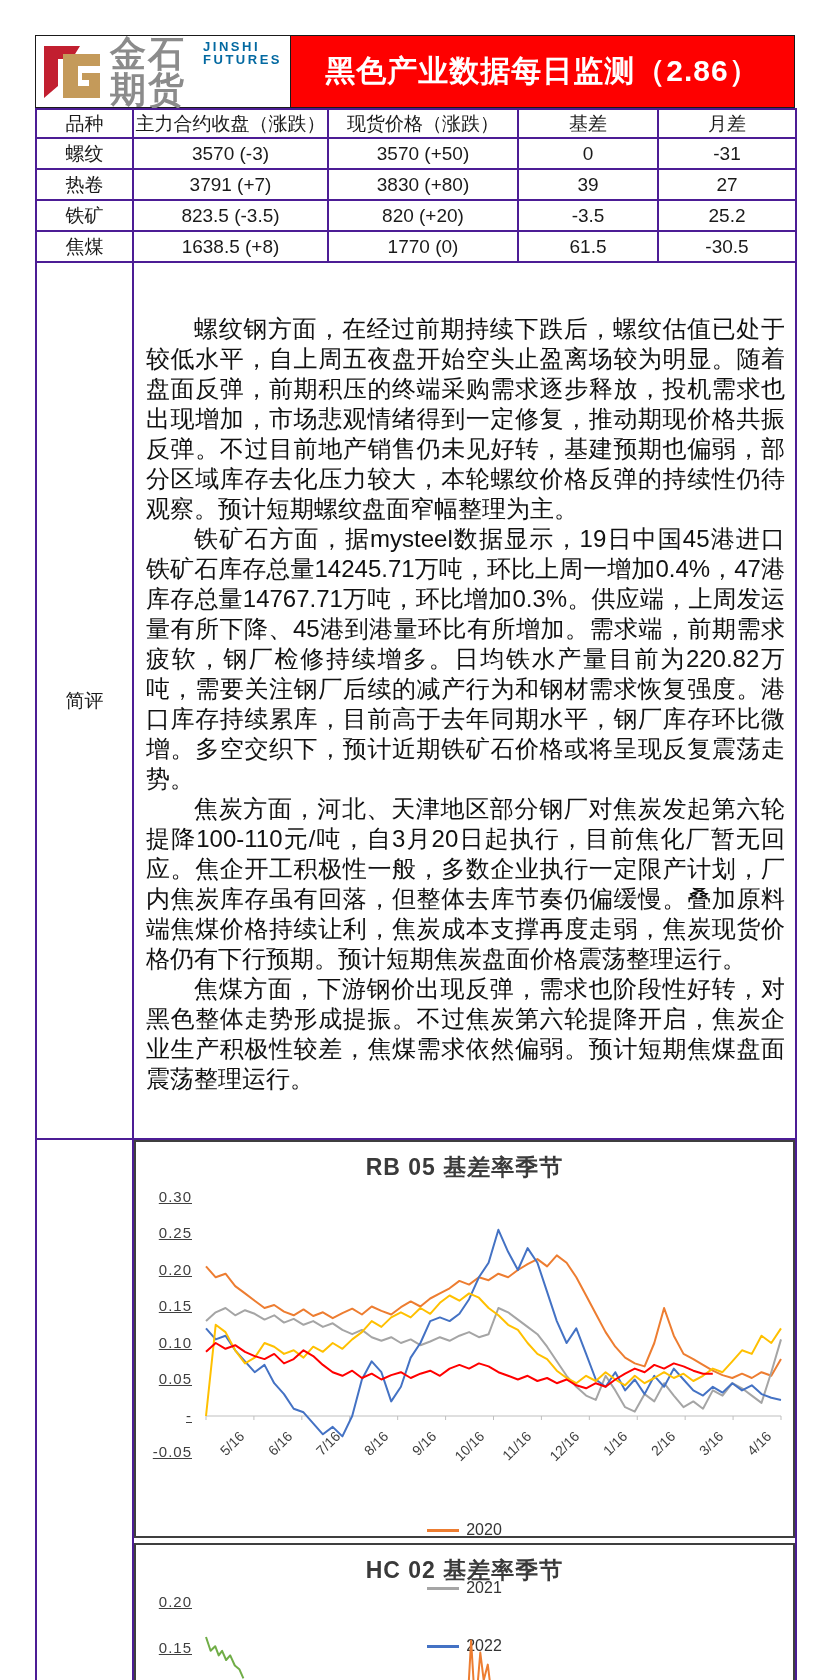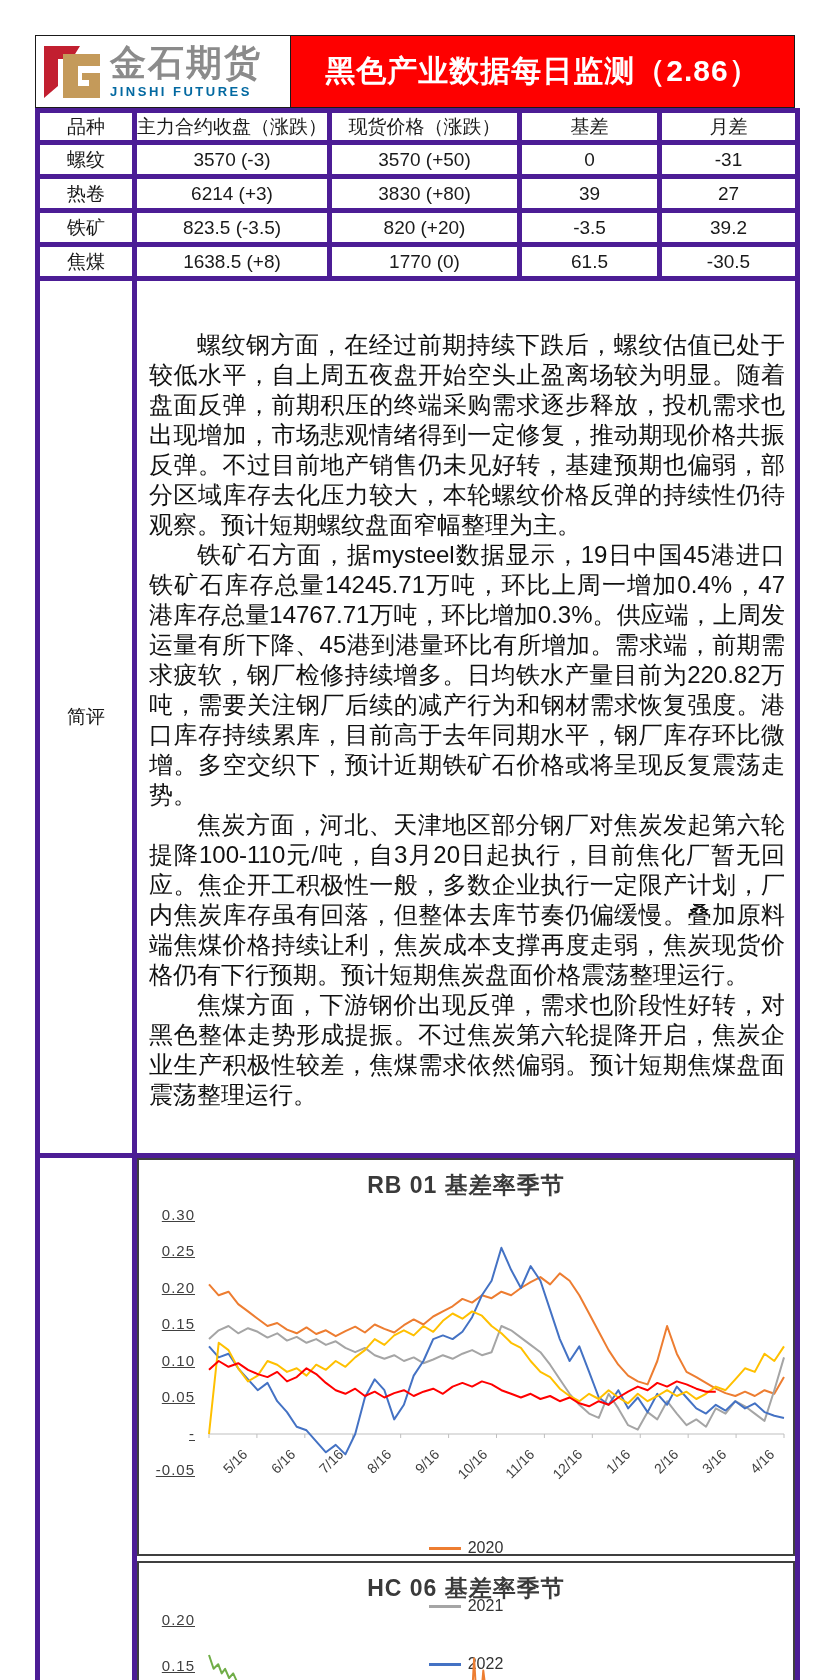--- a/index.html
+++ b/index.html
@@ -12,34 +12,34 @@
   
   .header{
     position:absolute;left:35px;top:35px;width:760px;height:73px;
     display:flex;border:1px solid #1a1a1a;box-sizing:border-box;
   }
   .logo-cell{
     width:255px;background:#fff;display:flex;align-items:center;
     padding-left:6px;box-sizing:border-box;border-right:1px solid #1a1a1a;
   }
   .logo-mark{width:62px;height:60px;flex:0 0 auto;}
-  .logo-text{margin-left:6px;display:flex;flex-direction:column;line-height:1;}
+  .logo-text{margin-left:6px;display:flex;flex-direction:row;line-height:1;}
   .logo-cn{font-size:36px;font-weight:bold;color:#8b8b8b;letter-spacing:2px;}
   .logo-en{font-size:13px;font-weight:bold;color:#0369a1;letter-spacing:2.5px;margin-top:4px;}
   .banner{
     flex:1;background:#fe0000;display:flex;align-items:center;justify-content:center;
   }
   .banner-title{color:#ffffff;font-size:30px;font-weight:bold;letter-spacing:1px;}
   
   table.main{
     position:absolute;left:35px;top:108px;width:760px;
     border-collapse:collapse;table-layout:fixed;
   }
   table.main th,table.main td{
-    border:5px solid #4c1d95;text-align:center;vertical-align:middle;
+    border:2px solid #4c1d95;text-align:center;vertical-align:middle;
     font-size:19px;font-weight:normal;padding:0;
   }
   table.main thead th{height:27px;}
   table.main tbody td.num{height:29px;text-align:center;}
   td.comment-label{font-size:20px;}
   td.comment-cell{
     vertical-align:top;text-align:left !important;
     padding:6px 10px 0 12px !important;
   }
   .comment-cell p{
@@ -115,31 +115,31 @@
   <tbody>
     <tr>
       <td class="num">螺纹</td>
       <td class="num">3570 (-3)</td>
       <td class="num">3570 (+50)</td>
       <td class="num">0</td>
       <td class="num">-31</td>
     </tr>
     <tr>
       <td class="num">热卷</td>
-      <td class="num">6214 (+3)</td>
+      <td class="num">3791 (+7)</td>
       <td class="num">3830 (+80)</td>
       <td class="num">39</td>
       <td class="num">27</td>
     </tr>
     <tr>
       <td class="num">铁矿</td>
       <td class="num">823.5 (-3.5)</td>
       <td class="num">820 (+20)</td>
       <td class="num">-3.5</td>
-      <td class="num">39.2</td>
+      <td class="num">25.2</td>
     </tr>
     <tr>
       <td class="num">焦煤</td>
       <td class="num">1638.5 (+8)</td>
       <td class="num">1770 (0)</td>
       <td class="num">61.5</td>
       <td class="num">-30.5</td>
     </tr>
 
     <tr style="height:877px;">
@@ -150,21 +150,21 @@
         <p>焦炭方面，河北、天津地区部分钢厂对焦炭发起第六轮提降100-110元/吨，自3月20日起执行，目前焦化厂暂无回应。焦企开工积极性一般，多数企业执行一定限产计划，厂内焦炭库存虽有回落，但整体去库节奏仍偏缓慢。叠加原料端焦煤价格持续让利，焦炭成本支撑再度走弱，焦炭现货价格仍有下行预期。预计短期焦炭盘面价格震荡整理运行。</p>
         <p>焦煤方面，下游钢价出现反弹，需求也阶段性好转，对黑色整体走势形成提振。不过焦炭第六轮提降开启，焦炭企业生产积极性较差，焦煤需求依然偏弱。预计短期焦煤盘面震荡整理运行。</p>
       </td>
     </tr>
 
     <tr>
       <td class="chart-left"></td>
       <td class="chart-cell" colspan="4">
 
         <div class="chart-box rb">
-          <div class="chart-title">RB 01 基差率季节</div>
+          <div class="chart-title">RB 05 基差率季节</div>
           <div class="plot" id="plot-rb">
             <div class="ytick" style="top:3px">0.30</div>
             <div class="ytick" style="top:39px">0.25</div>
             <div class="ytick" style="top:76px">0.20</div>
             <div class="ytick" style="top:112px">0.15</div>
             <div class="ytick" style="top:149px">0.10</div>
             <div class="ytick" style="top:185px">0.05</div>
             <div class="ytick" style="top:222px">-</div>
             <div class="ytick" style="top:258px">-0.05</div>
             <svg id="svg-rb" width="655" height="332">
@@ -221,21 +221,21 @@
                 <span>2023</span>
               </span>
             <span class="item">
                 <span class="swatch" style="background: rgb(255, 0, 0);"></span>
                 <span>2024</span>
               </span>
           </div>
         </div>
 
         <div class="chart-box hc">
-          <div class="chart-title">HC 06 基差率季节</div>
+          <div class="chart-title">HC 02 基差率季节</div>
           <div class="plot hc-plot">
             <div class="ytick" style="top:5px">0.20</div>
             <div class="ytick" style="top:51px">0.15</div>
             <svg id="svg-hc" width="655" height="200">
                 <polyline points="70.0,49.0 74.6,62.8 79.2,58.2 82.7,67.4 86.1,62.8 90.1,72.0 94.2,67.4 98.8,77.5 103.3,81.2 107.4,90.4" fill="none" stroke="#70AD47" stroke-width="2" stroke-linejoin="round"></polyline>
                 <polyline points="331.6,115.2 335.1,52.6 337.9,98.6 340.8,106.0 344.3,64.6 347.7,92.2 351.8,76.6 355.8,109.7 360.4,117.0" fill="none" stroke="#ED7D31" stroke-width="2" stroke-linejoin="round"></polyline>
               </svg>
           </div>
         </div>
 

